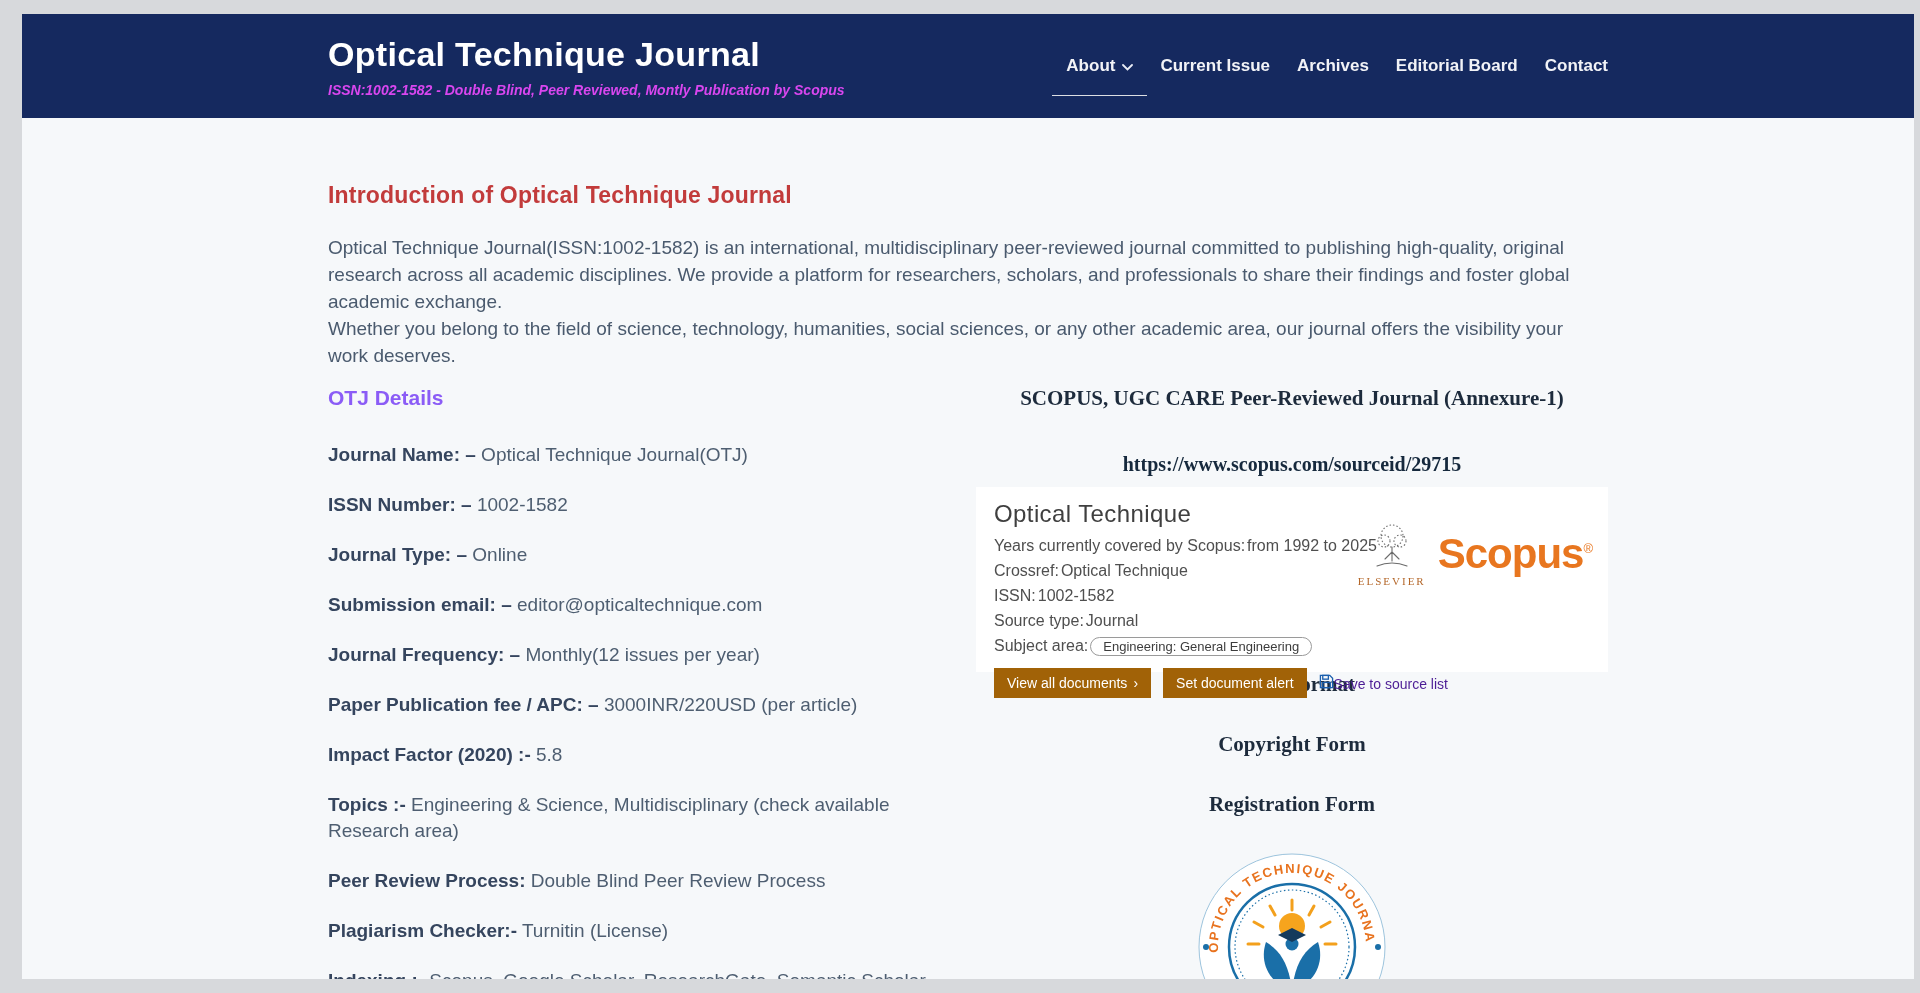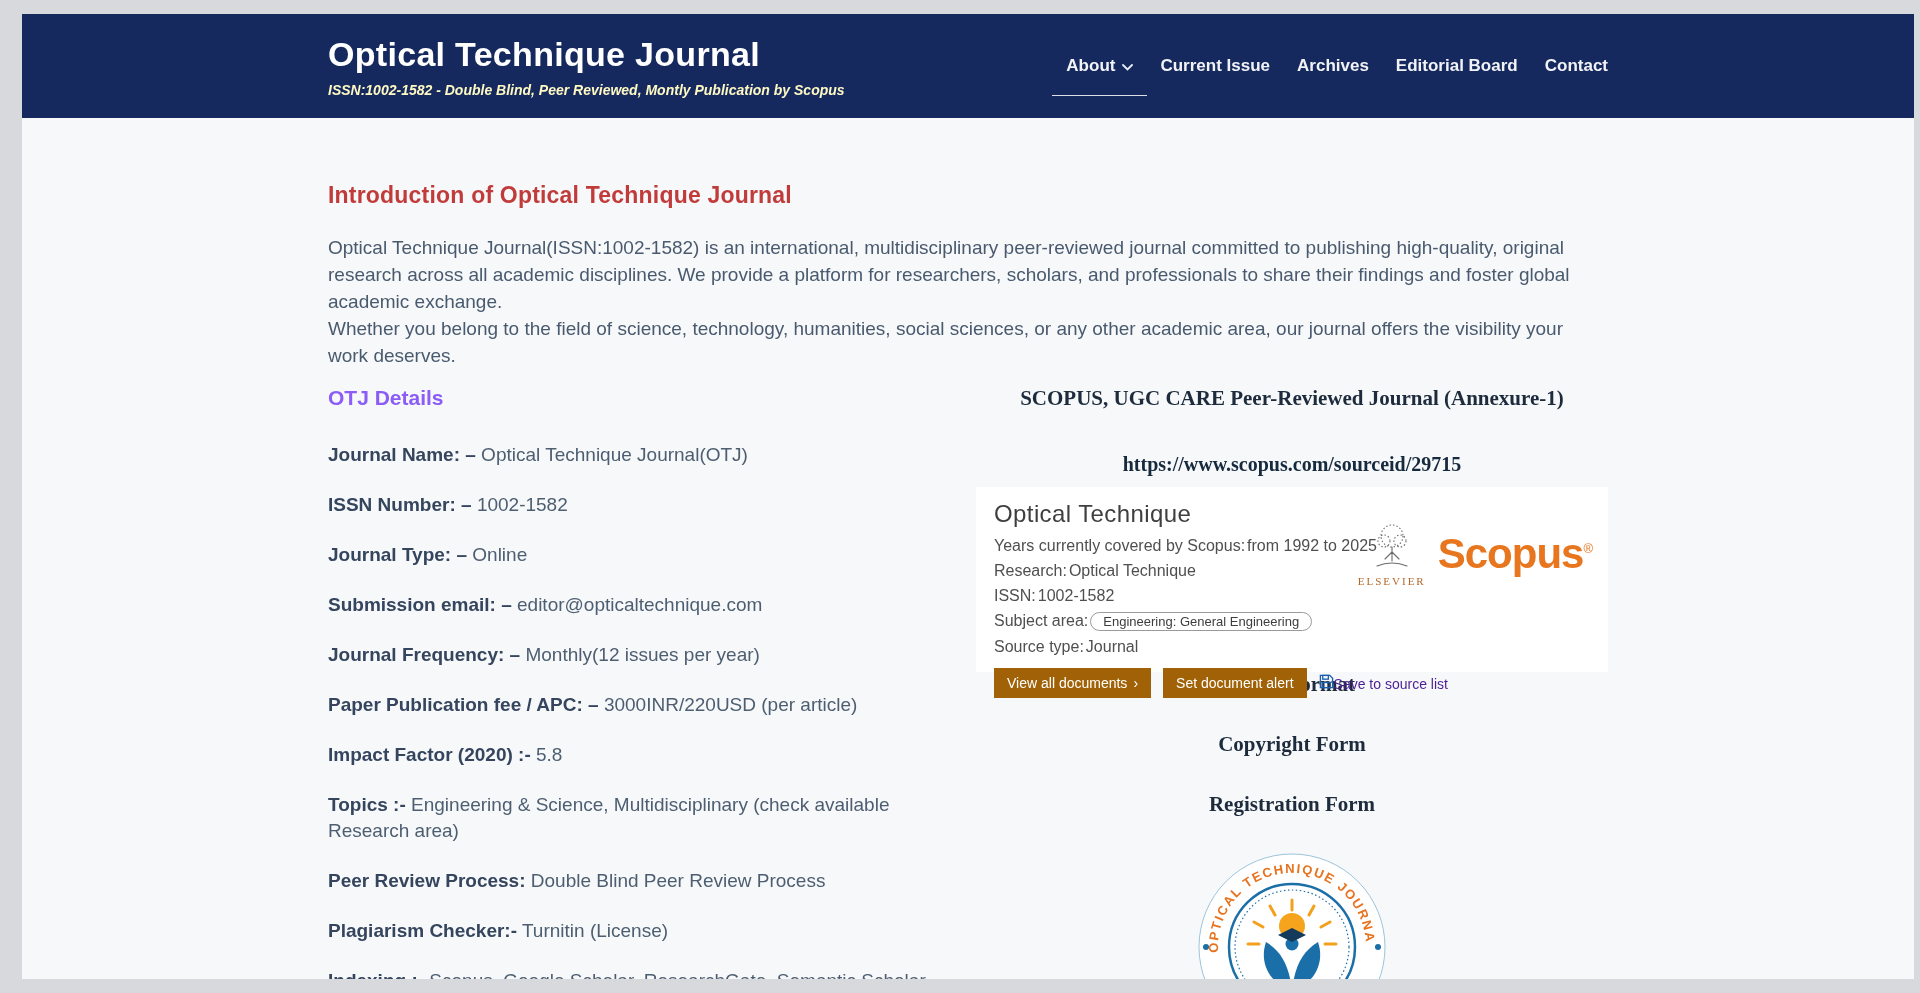--- a/index.html
+++ b/index.html
@@ -17,21 +17,21 @@
     background:#f6f8fa;
     overflow:hidden;
   }
   
   .site-header { height:104px; background:#15295f; }
   .header-inner {
     width:1280px; margin:0 auto; height:100%;
     display:flex; justify-content:space-between; align-items:center;
   }
   .brand-title { color:#ffffff; font-size:34px; font-weight:700; margin:0 0 8px 0; letter-spacing:.3px; }
-  .brand-subtitle { color:#fef9c3; font-size:14px; font-style:italic; font-weight:700; }
+  .brand-subtitle { color:#d946ef; font-size:14px; font-style:italic; font-weight:700; }
   .main-nav { display:flex; align-items:center; gap:27px; }
   .nav-item {
     color:#f2f3f7; font-size:17px; font-weight:600;
     cursor:pointer; position:relative; display:flex; align-items:center; gap:7px;
     padding:6px 0;
   }
   .nav-item.active::after {
     content:""; position:absolute; left:-14px; right:-14px; bottom:-14px;
     height:1px; background:#dcdee3;
   }
@@ -194,30 +194,30 @@
         <div>
           <span class="scopus-url">https://www.scopus.com/sourceid/29715</span>
         </div>
 
         <div class="scopus-card">
           <div class="scopus-card-title">Optical Technique</div>
           <div class="scopus-row">
             <span class="lbl">Years currently covered by Scopus:</span><span>from 1992 to 2025</span>
           </div>
           <div class="scopus-row">
-            <span class="lbl">Research:</span><span>Optical Technique</span>
+            <span class="lbl">Crossref:</span><span>Optical Technique</span>
           </div>
           <div class="scopus-row">
             <span class="lbl">ISSN:</span><span>1002-1582</span>
           </div>
           <div class="scopus-row">
+            <span class="lbl">Source type:</span><span>Journal</span>
+          </div>
+          <div class="scopus-row">
             <span class="lbl">Subject area:</span><span class="chip">Engineering: General Engineering</span>
-          </div>
-          <div class="scopus-row">
-            <span class="lbl">Source type:</span><span>Journal</span>
           </div>
           <div class="card-buttons">
             <button class="gray-btn">
               <span>View all documents</span>
               <span>›</span>
             </button>
             <button class="gray-btn">
               <span>Set document alert</span>
             </button>
             <span class="save-link">

